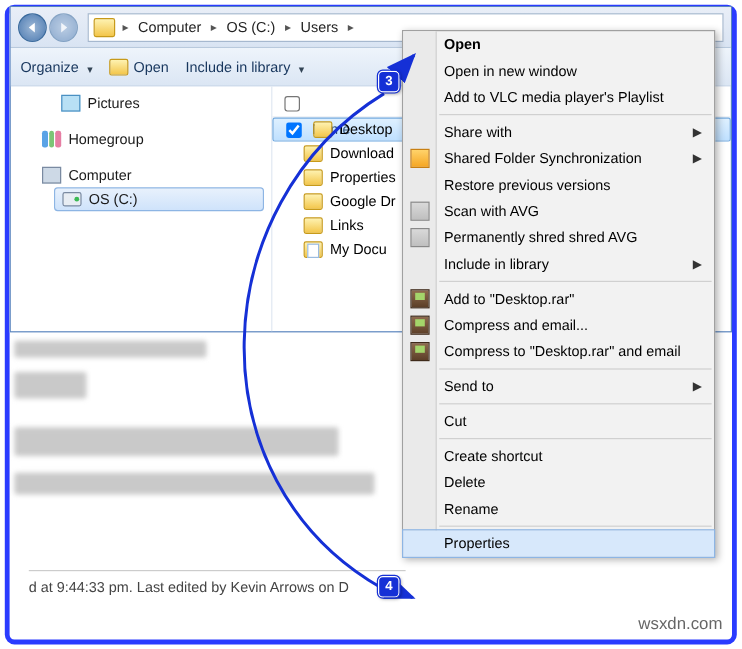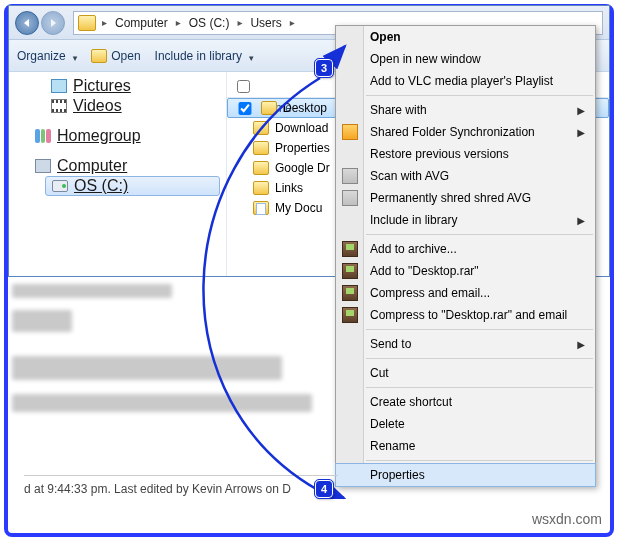--- a/index.html
+++ b/index.html
@@ -12,21 +12,21 @@
   .navbtn svg { fill: #fff; }
   .bc { display:flex; align-items:center; height:24px; margin-left:6px; background:#fff; border:1px solid #a6b8cf; flex:1; padding-left:4px; }
   .bc .folder-icon { width:18px; height:16px; background: linear-gradient(#fef2b1,#f3c64b); border:1px solid #c79a1a; border-radius:2px; margin-right:4px; }
   .bc .seg { font-size:12px; color:#222; padding:0 6px; display:flex; align-items:center; cursor:default; }
   .bc .chev { color:#555; font-size:10px; padding:0 2px; }
   .toolbar { height:32px; background:linear-gradient(#eef4fb,#dbe6f4); border-bottom:1px solid #c5d5e8; display:flex; align-items:center; padding:0 8px; gap:14px; font-size:12px; color:#17365d; }
   .toolbar .tb-item { display:flex; align-items:flex-end; gap:4px; cursor:default; }
   .mini-icon { width:16px; height:14px; background: linear-gradient(#fef2b1,#f3c64b); border:1px solid #c79a1a; border-radius:2px; }
   .tb-drop::after { content:"▾"; font-size:9px; margin-left:3px; color:#345; }
   .body { display:flex; height:204px; }
-  .nav { width:218px; border-right:1px solid #e0e8f2; padding:4px 0; font-size:16px; color:#1a1a1a; overflow:hidden;text-decoration:underline; }
+  .nav { width:218px; border-right:1px solid #e0e8f2; padding:4px 0; font-size:12px; color:#1a1a1a; overflow:hidden; }
   .nav .item { display:flex; align-items:center; height:20px; padding-left:26px; gap:6px; }
   .nav .item.sub { padding-left:42px; }
   .nav .item.sel { background:linear-gradient(#e8f1fc,#cfe3fb); border:1px solid #8db5e4; border-radius:3px; margin:0 6px 0 36px; padding-left:6px; }
   .nav .spacer { height:10px; }
   .pic-ico { width:16px; height:14px; background:#b8e0f5; border:1px solid #4a90c2; }
   .vid-ico { width:16px; height:14px; background:#fff; border:1px solid #7a7a7a; position:relative; }
   .vid-ico::before,.vid-ico::after{ content:""; position:absolute; width:100%; height:3px; background:repeating-linear-gradient(90deg,#444 0 2px,#fff 2px 4px); }
   .vid-ico::before{top:0} .vid-ico::after{bottom:0}
   .hg-ico { width:16px; height:14px; display:flex; gap:1px; } .hg-ico span{width:5px;height:14px;border-radius:2px} .hg-ico span:nth-child(1){background:#5aa3e6}.hg-ico span:nth-child(2){background:#7cc576}.hg-ico span:nth-child(3){background:#e67ea3}
   .pc-ico{ width:16px; height:14px; background:#cdd9e6; border:1px solid #7a8aa1; }
@@ -108,24 +108,20 @@
     <div class="tb-item tb-drop">
         <span>Include in library</span>
       </div>
   </div>
   <div class="body">
     <div class="nav">
       <div class="item sub">
           <span class="pic-ico"></span>
           <span>Pictures</span>
         </div>
-      <div class="item sub">
-          <span class="vid-ico"></span>
-          <span>Videos</span>
-        </div>
       <div class="spacer"></div>
       <div class="item">
           <span class="hg-ico">
             <span></span>
             <span></span>
             <span></span>
           </span>
           <span>Homegroup</span>
         </div>
       <div class="spacer"></div>
@@ -207,24 +203,20 @@
     </div>
   <div class="mi">
       <span class="ico avg-ico"></span>
       <span>Permanently shred shred AVG</span>
     </div>
   <div class="mi">
       <span>Include in library</span>
       <span class="arrow">▶</span>
     </div>
   <div class="sep"></div>
-  <div class="mi">
-      <span class="ico rar-ico"></span>
-      <span>Add to archive...</span>
-    </div>
   <div class="mi">
       <span class="ico rar-ico"></span>
       <span>Add to "Desktop.rar"</span>
     </div>
   <div class="mi">
       <span class="ico rar-ico"></span>
       <span>Compress and email...</span>
     </div>
   <div class="mi">
       <span class="ico rar-ico"></span>

